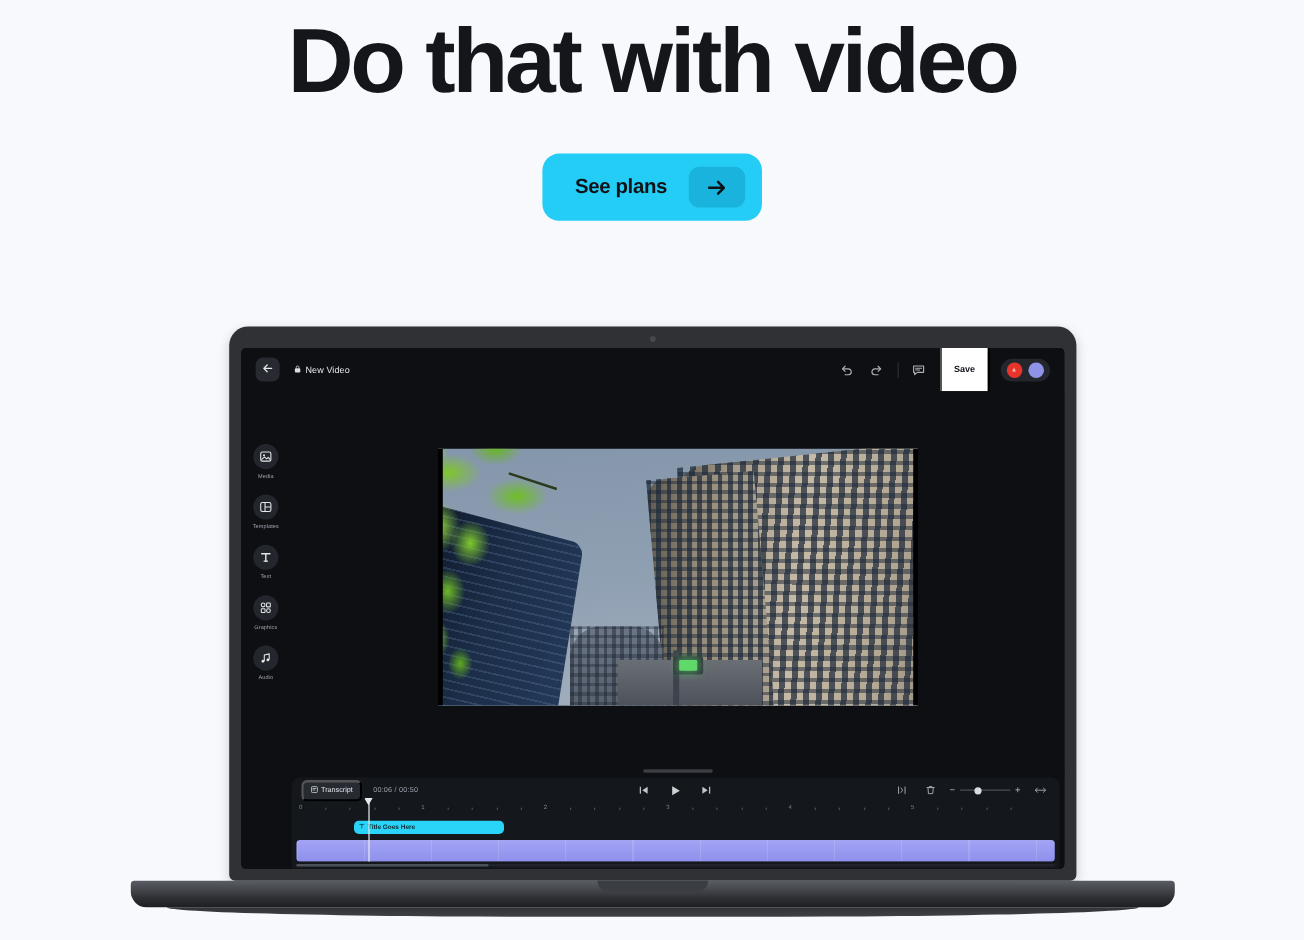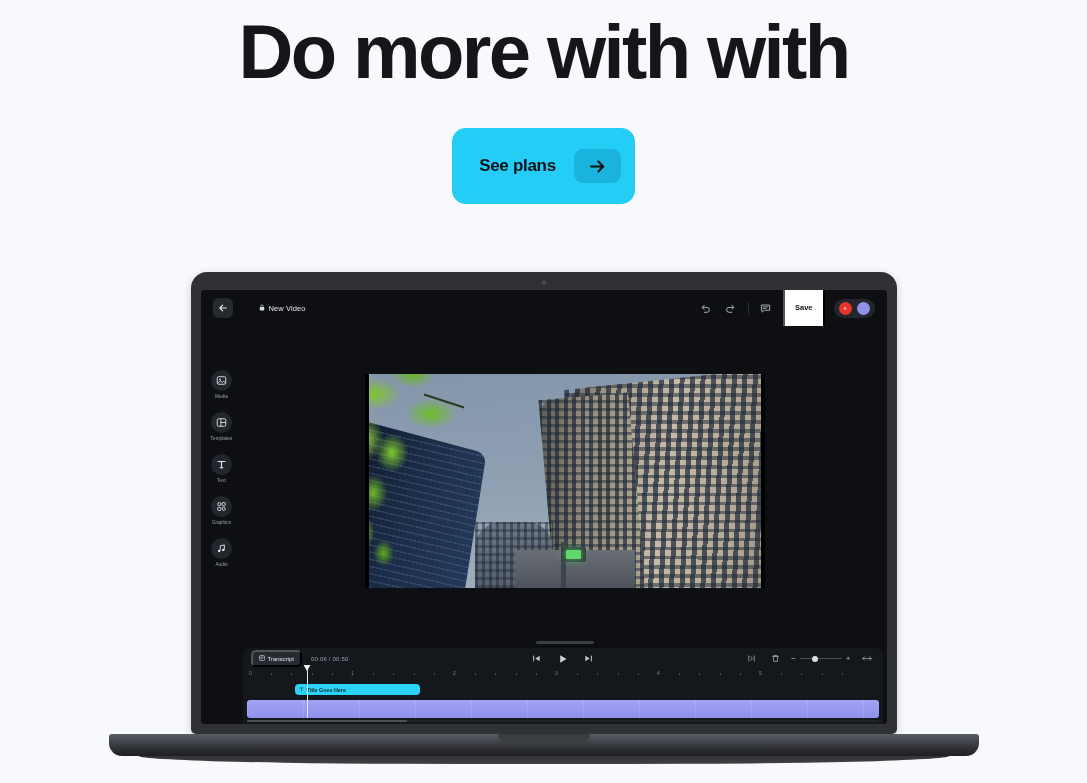--- a/index.html
+++ b/index.html
@@ -61,21 +61,21 @@
     font-size: 17px;
     font-weight: 600;
     letter-spacing: -0.3px;
     color: #101217;
   }
 
   .btn-primary {
     background: #24cdf5;
     border-radius: 14px;
     padding: 13px 14px 13px 27px;
-    height: 76px;
+    height: 56px;
   }
 
   .btn-secondary {
     background: #e2e4e9;
     border-radius: 14px;
     padding: 13px 14px 13px 27px;
     height: 60px;
     margin-left: -4px;
   }
 
@@ -170,21 +170,21 @@
   .topbar {
     height: 36px;
     flex: 0 0 36px;
     display: flex;
     align-items: center;
     justify-content: space-between;
     padding: 0 12px;
     background: #0d0f13;
   }
 
-  .topbar-left { display: flex; gap: 26px; }
+  .topbar-left { display: flex; gap: 12px; }
 
   .back-btn {
     width: 20px; height: 20px;
     border-radius: 6px;
     background: #272a30;
     display: flex; align-items: center; justify-content: center;
   }
 
   .doc-title {
     display: flex; align-items: center; gap: 4px;
@@ -640,21 +640,21 @@
     bottom: 2px;
     height: 2.5px;
     background: #20242a;
     border-radius: 2px;
   }
 </style>
 </head>
 <body>
 
 <div class="hero">
-  <h1 class="hero-title">Do more with with</h1>
+  <h1 class="hero-title">Do that with video</h1>
 
   <div class="cta-row">
     <button class="btn btn-primary">
       <span>See plans</span>
       <span class="btn-chip">
         <svg class="arrow-svg" width="17" height="15" viewBox="0 0 17 15" fill="none">
           <path d="M2 7.5h12M9.4 2.6L14.2 7.5 9.4 12.4" stroke="#0d1014" stroke-width="2.1" stroke-linecap="round" stroke-linejoin="round"></path>
         </svg>
       </span>
     </button>

